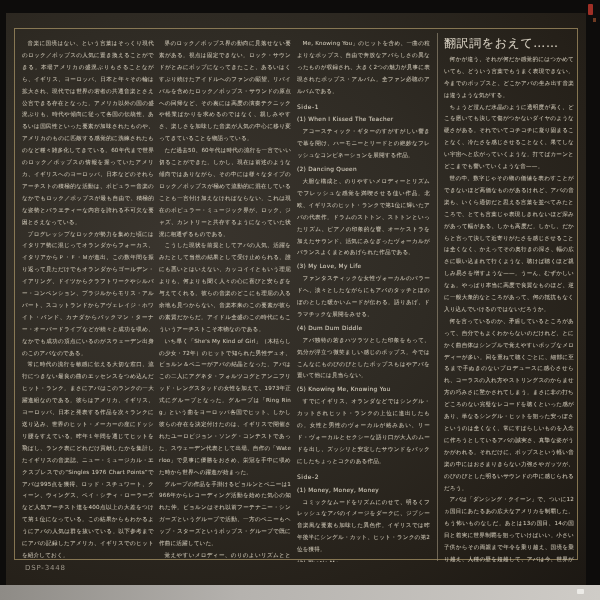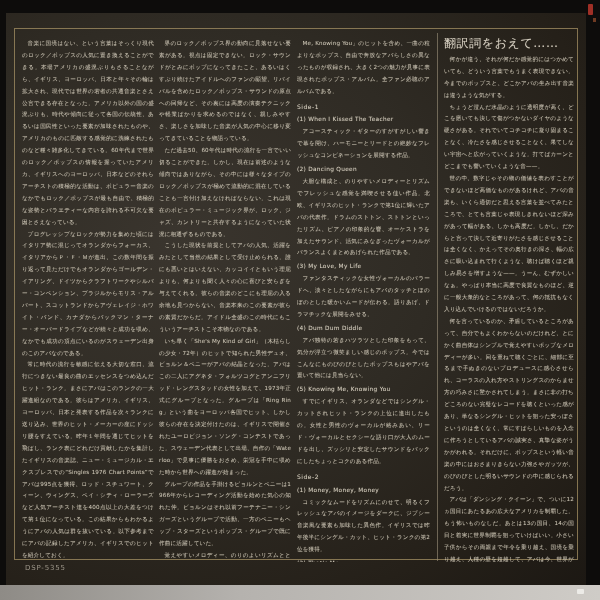--- a/index.html
+++ b/index.html
@@ -79,15 +79,15 @@
     <div id="divider"></div>
     <div class="col" id="col4">
       <p class="essay-head">翻訳詞をおえて……</p>
     <p class="jp">何かが違う、それが何だか感覚的にはつかめていても、どういう言葉でもうまく表現できない。今までのポップスと、どこかアバの生み出す音楽は違うような気がする。</p>
         <p class="jp">ちょうど澄んだ水晶のように透明度が高く、どこを磨いても決して傷がつかないダイヤのような硬さがある。それでいてコチコチに凝り固まることなく、冷たさを感じさせることなく、果てしない宇宙へと広がっていくような。打てばカーンとどこまでも響いていくような音——。</p>
         <p class="jp">世の中、数字じゃその物の価値を表わすことができないほど高価なものがあるけれど、アバの音楽も、いくら適切だと思える言葉を並べてみたところで、とても言葉じゃ表現しきれないほど深みがあって幅がある、しかも高度だ。しかし、だからと言って決して近寄りがたさを感じさせることは全くなく、かえってその奥行きの深さ、幅の広さに吸い込まれて行くような、聴けば聴くほど親しみ易さを増すような——。うーん、むずかしいなぁ。やっぱり本当に高度で良質なものほど、逆に一般大衆的なところがあって、何の抵抗もなく入り込んでいけるのではないだろうか。</p>
         <p class="jp">何を言っているのか、矛盾しているところがあって、自分でもよくわからないのだけれど、とにかく曲自体はシンプルで覚えやすいポップなメロディーが多い。回を重ねて聴くごとに、細部に至るまで手ぬきのないプロデュースに感心させられ、コーラスの入れ方やストリングスのからませ方の巧みさに驚かされてしまう。まさに非の打ちどころのない完璧なレコードを聴くといった感があり、単なるシングル・ヒットを狙った安っぽさというのは全くなく、常にすばらしいものを入念に作ろうとしているアバの誠実さ、真摯な姿がうかがわれる。それだけに、ポップスという軽い音楽の中にはおさまりきらない力強さやガッツが、のびのびとした明るいサウンドの中に感じられるだろう。</p>
         <p class="jp">アバは「ダンシング・クイーン」で、ついに12ヵ国目にあたるあの広大なアメリカを制覇した。もう怖いものなしだ。あとは13の国目、14の国目と着実に世界制覇を狙っていけばいい。小さい子供からその両親まで年令を乗り越え、国境を乗り越え、人種の壁を超越して、アバは今、世界が認めるスーパー・グループになりつつある。日本にアバのブームがやって来るのも、もう時間の問題だ。きっと13ヵ国目は日本になるに違いない。</p>
       </div>
 
-    <div id="catalog">DSP-5355</div>
+    <div id="catalog">DSP-3448</div>
   </div>
 </div>
 
 </body></html>

